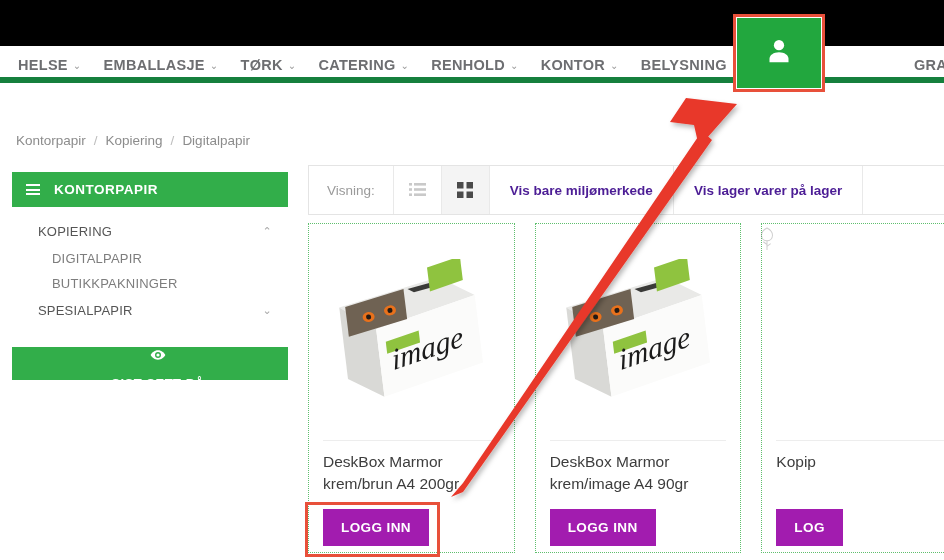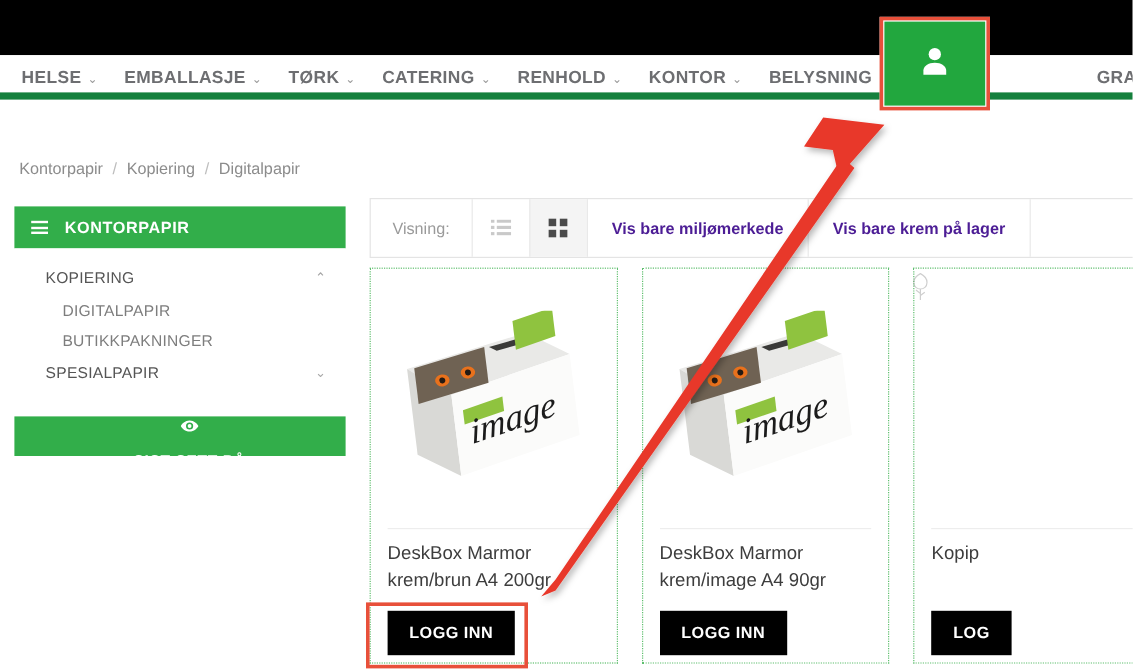--- a/index.html
+++ b/index.html
@@ -132,21 +132,21 @@
     height: 200px; display: flex; align-items: center; justify-content: center;
     position: relative;
   }
   .card-divider { border-top: 1px solid #ededed; margin: 6px 0 10px 0; }
   .card-title {
     font-size: 15.5px; color: #3d3d3d; line-height: 1.45;
     min-height: 46px;
   }
   .buy-btn {
     margin-top: 12px;
-    display: inline-block; background: #000000; color: #fff;
+    display: inline-block; background: #a21caf; color: #fff;
     font-size: 13.5px; font-weight: bold; letter-spacing: .4px;
     padding: 11px 18px; cursor: pointer; border: none;
     font-family: "Liberation Sans", sans-serif;
   }
   .btn-highlight {
     position: absolute; left: 0px; top: 490px; width: 135px; height: 55px;
     border: 3px solid #e8503a; z-index: 25; pointer-events: none;
   }
 
   
@@ -276,21 +276,21 @@
         <svg width="16" height="16" viewBox="0 0 16 16">
           <g fill="#4a4a4a">
             <rect x="0" y="0" width="6.5" height="6.5"></rect>
               <rect x="9.5" y="0" width="6.5" height="6.5"></rect>
             <rect x="0" y="9.5" width="6.5" height="6.5"></rect>
               <rect x="9.5" y="9.5" width="6.5" height="6.5"></rect>
           </g>
         </svg>
       </div>
       <div class="tb-btn">Vis bare miljømerkede</div>
-      <div class="tb-btn">Vis bare krem på lager</div>
+      <div class="tb-btn">Vis lager varer på lager</div>
       <div class="tb-btn"></div>
     </div>
 
     <div class="grid">
 
       <div class="card">
         <div class="card-img">
           <svg width="168" height="150" viewBox="0 0 168 150">
             <g transform="rotate(-7 84 75)">
               <polygon points="16,40 118,22 152,44 50,66" fill="#e9e9e7"></polygon>

